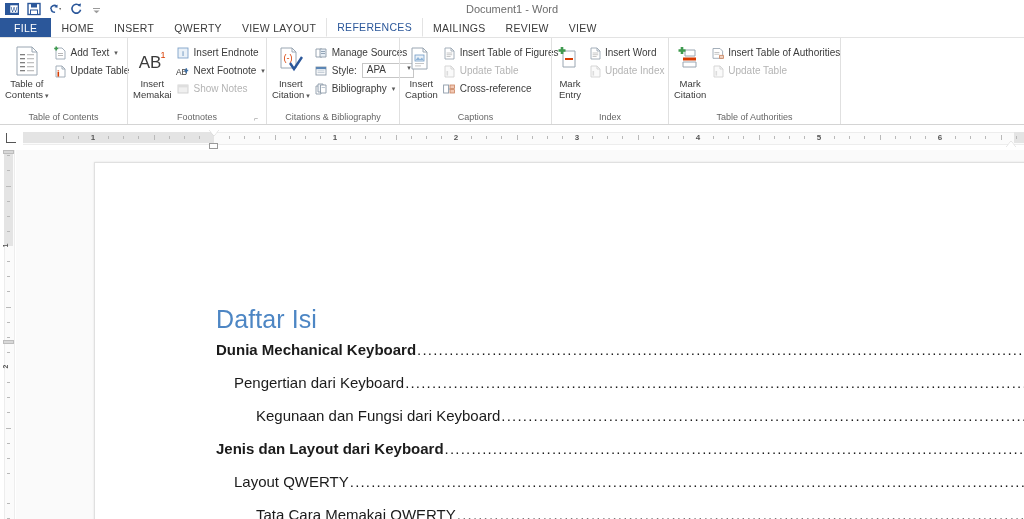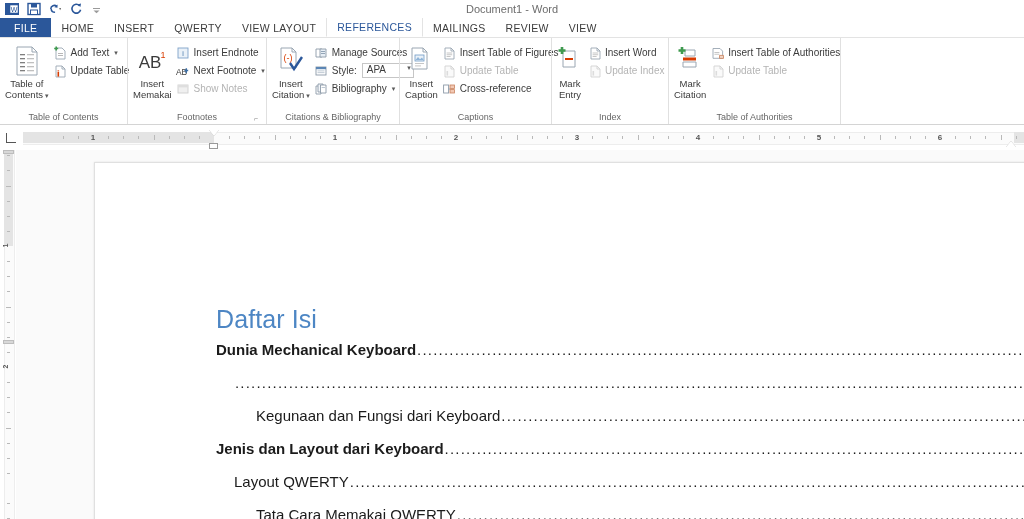--- a/index.html
+++ b/index.html
@@ -878,20 +878,21 @@
 
     <div class="canvas">
       <div class="page">
         <div class="doc-heading">Daftar Isi</div>
         <div class="toc-list" id="toc-list">
             <div class="toc-row lvl1">
               <span class="toc-title">Dunia Mechanical Keyboard</span>
               <span class="toc-leader">....................................................................................................................................................................................................................................................................</span>
             </div>
             <div class="toc-row lvl2">
+              <span class="toc-title">Pengertian dari Keyboard</span>
               <span class="toc-leader">....................................................................................................................................................................................................................................................................</span>
             </div>
             <div class="toc-row lvl3">
               <span class="toc-title">Kegunaan dan Fungsi dari Keyboard </span>
               <span class="toc-leader">....................................................................................................................................................................................................................................................................</span>
             </div>
             <div class="toc-row lvl1">
               <span class="toc-title">Jenis dan Layout dari Keyboard </span>
               <span class="toc-leader">....................................................................................................................................................................................................................................................................</span>
             </div>

